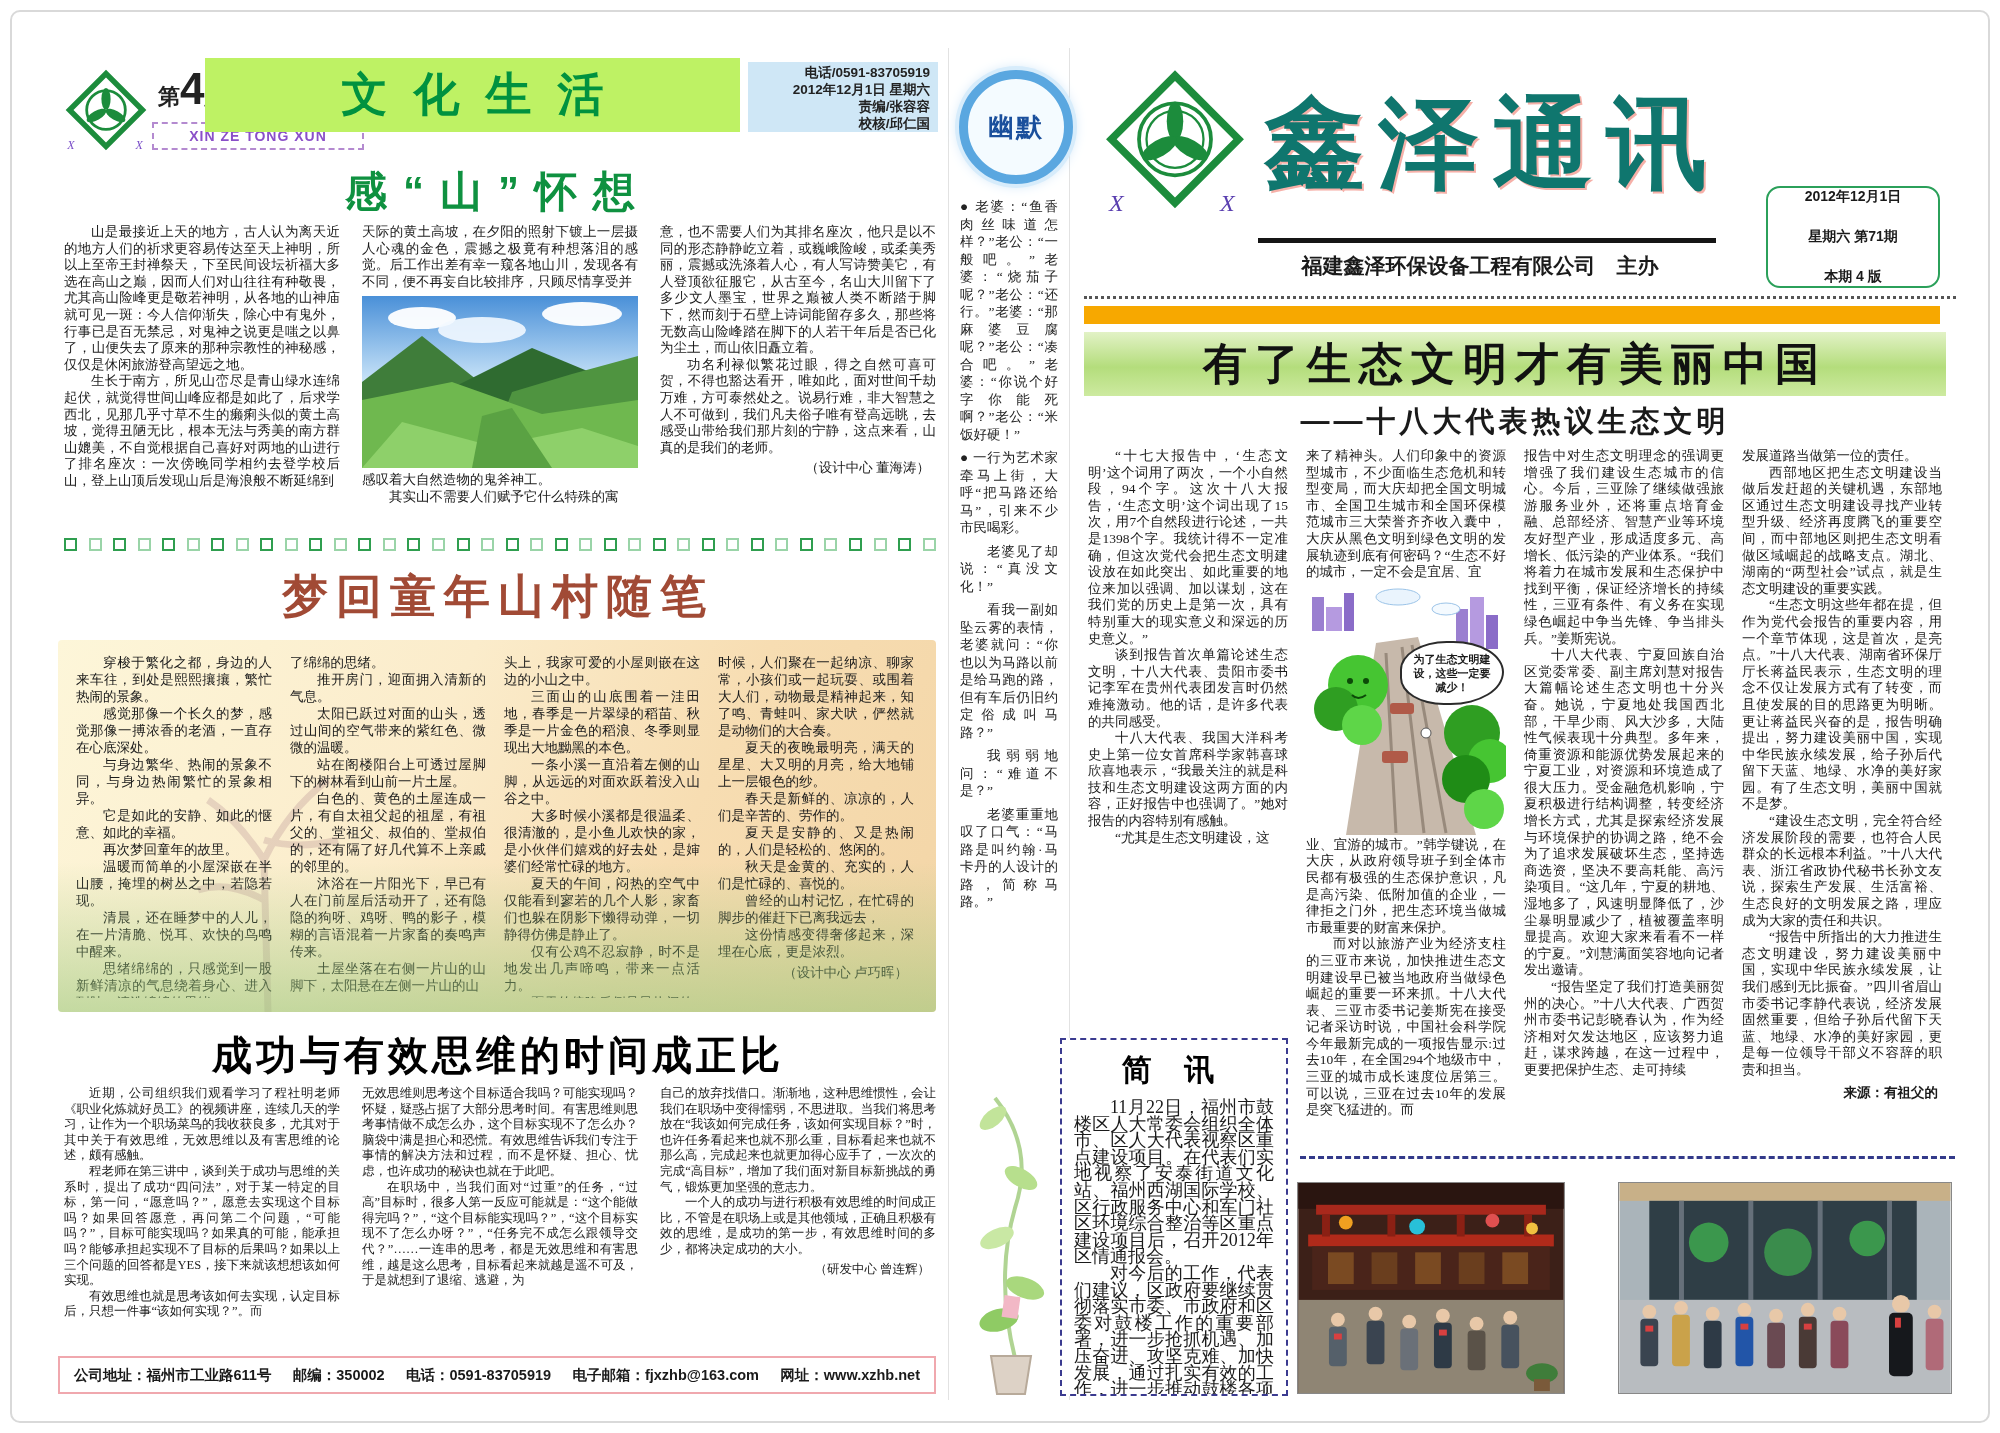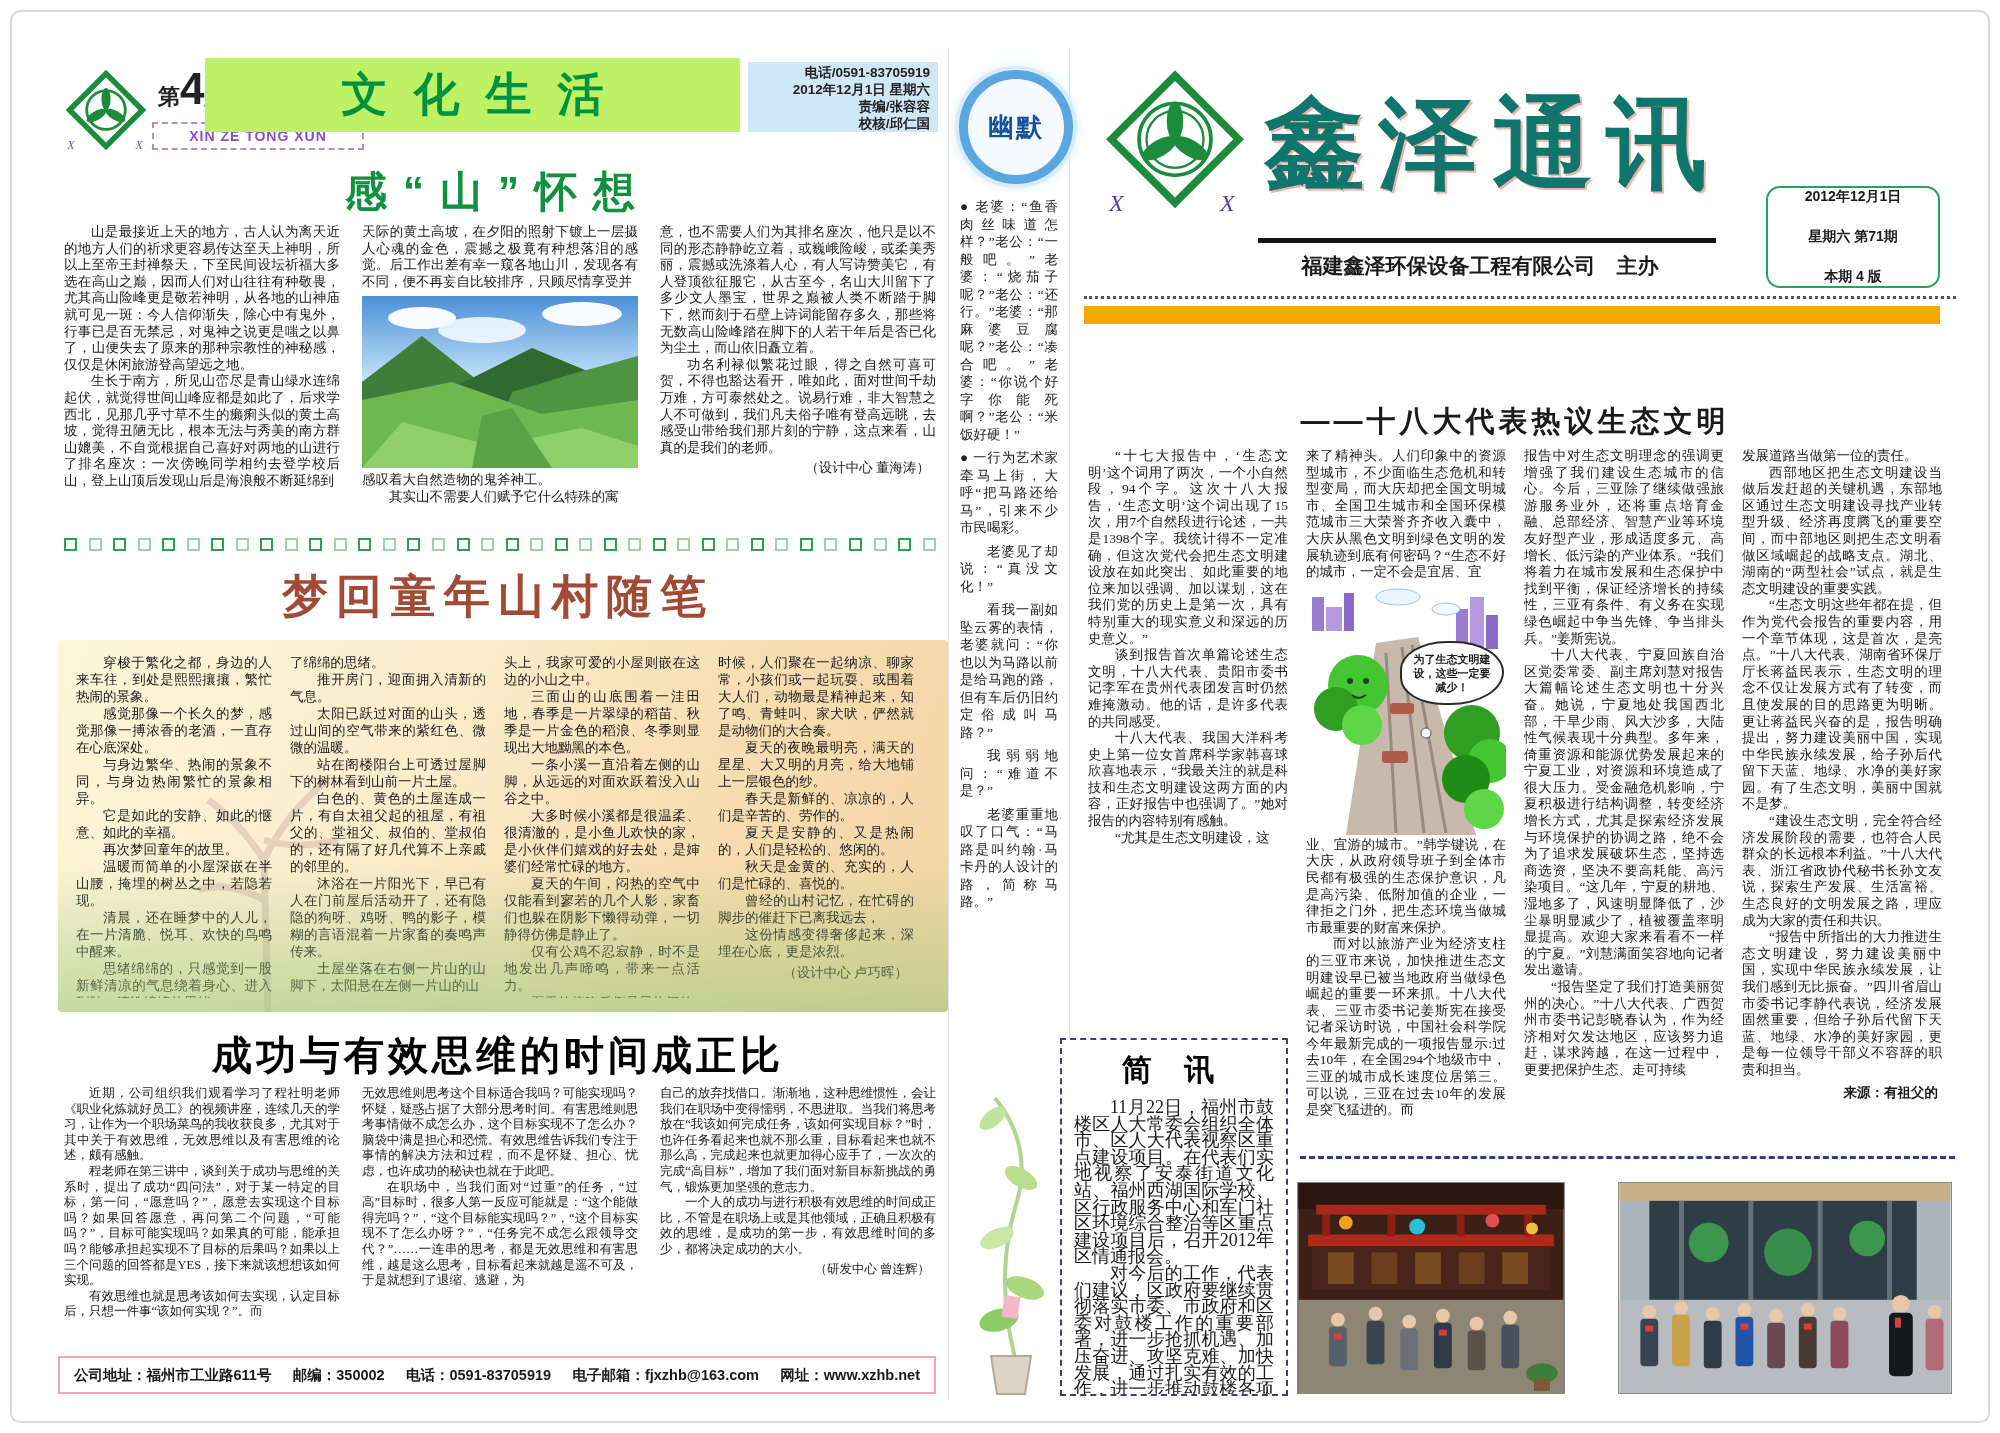--- a/index.html
+++ b/index.html
@@ -32,21 +32,21 @@
   .a1-cols{position:absolute;left:64px;top:224px;width:872px;height:300px;display:flex;gap:22px;
            font-size:13.5px;line-height:16.6px;overflow:hidden;}
   .a1-cols .col{width:276px;overflow:hidden;}
   .photo-mtn{display:block;width:276px;height:172px;margin:6px 0 4px 0;}
   .sqrow{position:absolute;left:64px;top:538px;width:872px;display:flex;justify-content:space-between;}
   .sqrow i{width:9px;height:9px;border:2px solid #2f9e4f;background:#fff;display:inline-block;}
   .sqrow i:nth-child(even){border-color:#9ad4a8;}
   .a2-title{position:absolute;left:60px;top:566px;width:876px;text-align:center;color:#a14a35;
             font-size:46px;font-weight:bold;letter-spacing:8px;font-family:"Liberation Serif",serif;}
   .a2-box{position:absolute;left:58px;top:640px;width:878px;height:372px;border-radius:4px;overflow:hidden;
-          background:linear-gradient(115deg,#fdf6d9 0%,#fbeccb 40%,#f7ddb2 68%,#f3d5a6 100%);padding-left:12px;}
+          background:linear-gradient(115deg,#fdf6d9 0%,#fbeccb 40%,#f7ddb2 68%,#f3d5a6 100%);}
   .a2-box::after{content:"";position:absolute;left:0;right:0;bottom:0;height:150px;
           background:linear-gradient(to top,rgba(150,198,120,.55),rgba(150,198,120,0));pointer-events:none;}
   .a2-tree{position:absolute;left:60px;top:0;opacity:.22;}
   .a2-cols{position:absolute;left:18px;top:14px;width:842px;height:344px;display:flex;gap:18px;
            font-size:13.5px;line-height:17px;}
   .a2-cols .col{width:196px;overflow:hidden;}
   .a3-title{position:absolute;left:60px;top:1028px;width:876px;text-align:center;color:#000;
             font-size:40px;font-weight:bold;letter-spacing:4px;font-family:"Liberation Sans",sans-serif;}
   .a3-cols{position:absolute;left:64px;top:1086px;width:872px;height:264px;display:flex;gap:22px;
            font-size:12.5px;line-height:15.6px;overflow:hidden;}
@@ -324,20 +324,23 @@
   <div class="rp-rule"></div>
   <div class="rp-org">福建鑫泽环保设备工程有限公司　主办</div>
   <div class="rp-datebox">
     <div>2012年12月1日</div>
     <div>星期六 第71期</div>
     <div>本期 4 版</div>
   </div>
   <div class="rp-dots"></div>
   <div class="rp-orange"></div>
 
+  <div class="rp-gbanner">
+      <span>有了生态文明才有美丽中国</span>
+    </div>
   <div class="rp-sub">——十八大代表热议生态文明</div>
 
   <div class="rcol" id="rc1">
     <p class="p">“十七大报告中，‘生态文明’这个词用了两次，一个小自然段，94个字。这次十八大报告，‘生态文明’这个词出现了15次，用7个自然段进行论述，一共是1398个字。我统计得不一定准确，但这次党代会把生态文明建设放在如此突出、如此重要的地位来加以强调、加以谋划，这在我们党的历史上是第一次，具有特别重大的现实意义和深远的历史意义。”</p>
     <p class="p">谈到报告首次单篇论述生态文明，十八大代表、贵阳市委书记李军在贵州代表团发言时仍然难掩激动。他的话，是许多代表的共同感受。</p>
     <p class="p">十八大代表、我国大洋科考史上第一位女首席科学家韩喜球欣喜地表示，“我最关注的就是科技和生态文明建设这两方面的内容，正好报告中也强调了。”她对报告的内容特别有感触。</p>
     <p class="p">“尤其是生态文明建设，这</p>
   </div>
 
   <div class="rcol" id="rc2">

